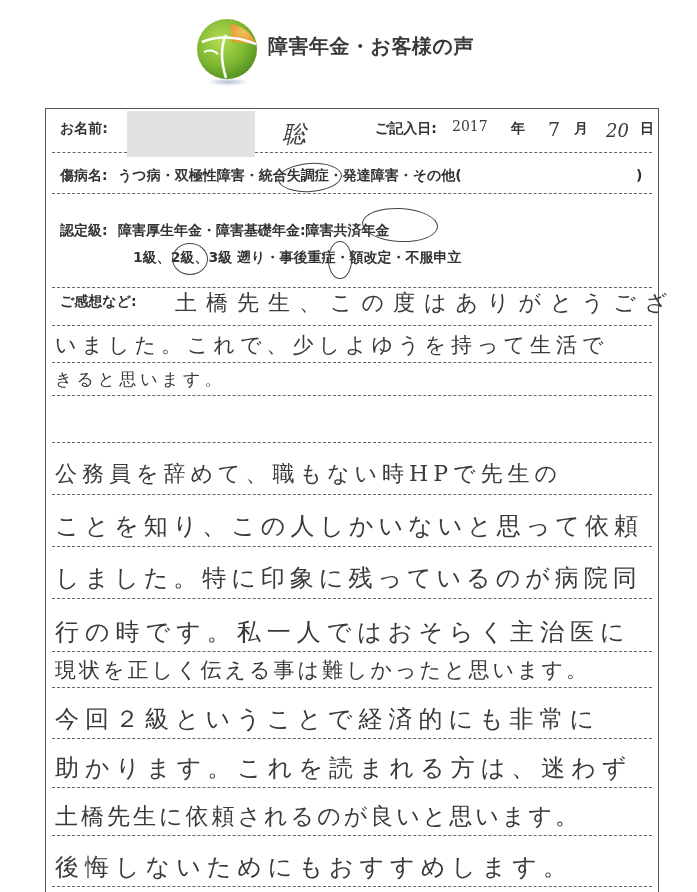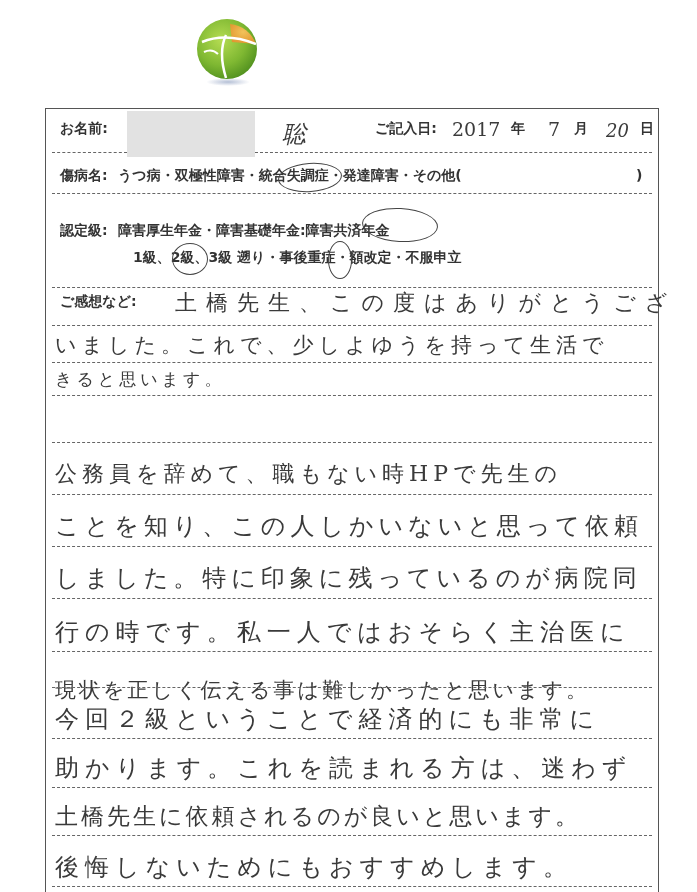--- a/index.html
+++ b/index.html
@@ -117,30 +117,31 @@
         <stop offset="0%" stop-color="#f2c25a"></stop>
         <stop offset="100%" stop-color="#e0902a"></stop>
       </radialGradient>
     </defs>
     <circle cx="31" cy="31" r="30" fill="url(#lg)"></circle>
     <path d="M34 6 A30 30 0 0 1 60 26 L36 24 Z" fill="url(#og)"></path>
     <path d="M6 24 Q30 14 60 26" stroke="#fff" stroke-width="2.5" fill="none"></path>
     <path d="M30 17 Q22 34 30 60" stroke="#fff" stroke-width="2.5" fill="none"></path>
     <path d="M8 34 Q16 30 22 36" stroke="#fff" stroke-width="2" fill="none"></path>
   </svg>
+  <div class="site-title">障害年金・お客様の声</div>
 </div>
 
 <div class="sheet"></div>
 
 <div class="label" style="left:60px; top:120px;">お名前:</div>
 <div class="redact"></div>
 <div class="hand" style="left:282px; top:118px; font-size:24px;">聡</div>
 
 <div class="label" style="left:375px; top:120px;">ご記入日:</div>
-<div class="hand" style="left:452px; top:118px; font-size:19px; font-style:normal;">2017</div>
+<div class="hand" style="left:452px; top:118px; font-size:14px; font-style:normal;">2017</div>
 <div class="label" style="left:511px; top:120px;">年</div>
 <div class="hand" style="left:548px; top:118px; font-size:19px; font-style:normal;">7</div>
 <div class="label" style="left:574px; top:120px;">月</div>
 <div class="hand" style="left:606px; top:120px; font-size:18px;">20</div>
 <div class="label" style="left:640px; top:120px;">日</div>
 
 <div class="dash" style="top:152px; left:52px; width:75px;"></div>
 <div class="dash" style="top:152px; left:255px; width:397px;"></div>
 
 <div class="label" style="left:60px; top:167px;">傷病名:</div>
@@ -178,21 +179,21 @@
 
 <div class="comment-line" style="top:510px; font-size:24px; letter-spacing:5px;">ことを知り、この人しかいないと思って依頼</div>
 <div class="dash" style="top:546px;"></div>
 
 <div class="comment-line" style="top:562px; font-size:24px; letter-spacing:5px;">しました。特に印象に残っているのが病院同</div>
 <div class="dash" style="top:598px;"></div>
 
 <div class="comment-line" style="top:616px; font-size:24px; letter-spacing:6px;">行の時です。私一人ではおそらく主治医に</div>
 <div class="dash" style="top:651px;"></div>
 
-<div class="comment-line" style="top:676px; font-size:21px; letter-spacing:3px;">現状を正しく伝える事は難しかったと思います。</div>
+<div class="comment-line" style="top:656px; font-size:21px; letter-spacing:3px;">現状を正しく伝える事は難しかったと思います。</div>
 <div class="dash" style="top:687px;"></div>
 
 <div class="comment-line" style="top:703px; font-size:24px; letter-spacing:6px;">今回２級ということで経済的にも非常に</div>
 <div class="dash" style="top:738px;"></div>
 
 <div class="comment-line" style="top:752px; font-size:24px; letter-spacing:6px;">助かります。これを読まれる方は、迷わず</div>
 <div class="dash" style="top:787px;"></div>
 
 <div class="comment-line" style="top:801px; font-size:23px; letter-spacing:3px;">土橋先生に依頼されるのが良いと思います。</div>
 <div class="dash" style="top:835px;"></div>

